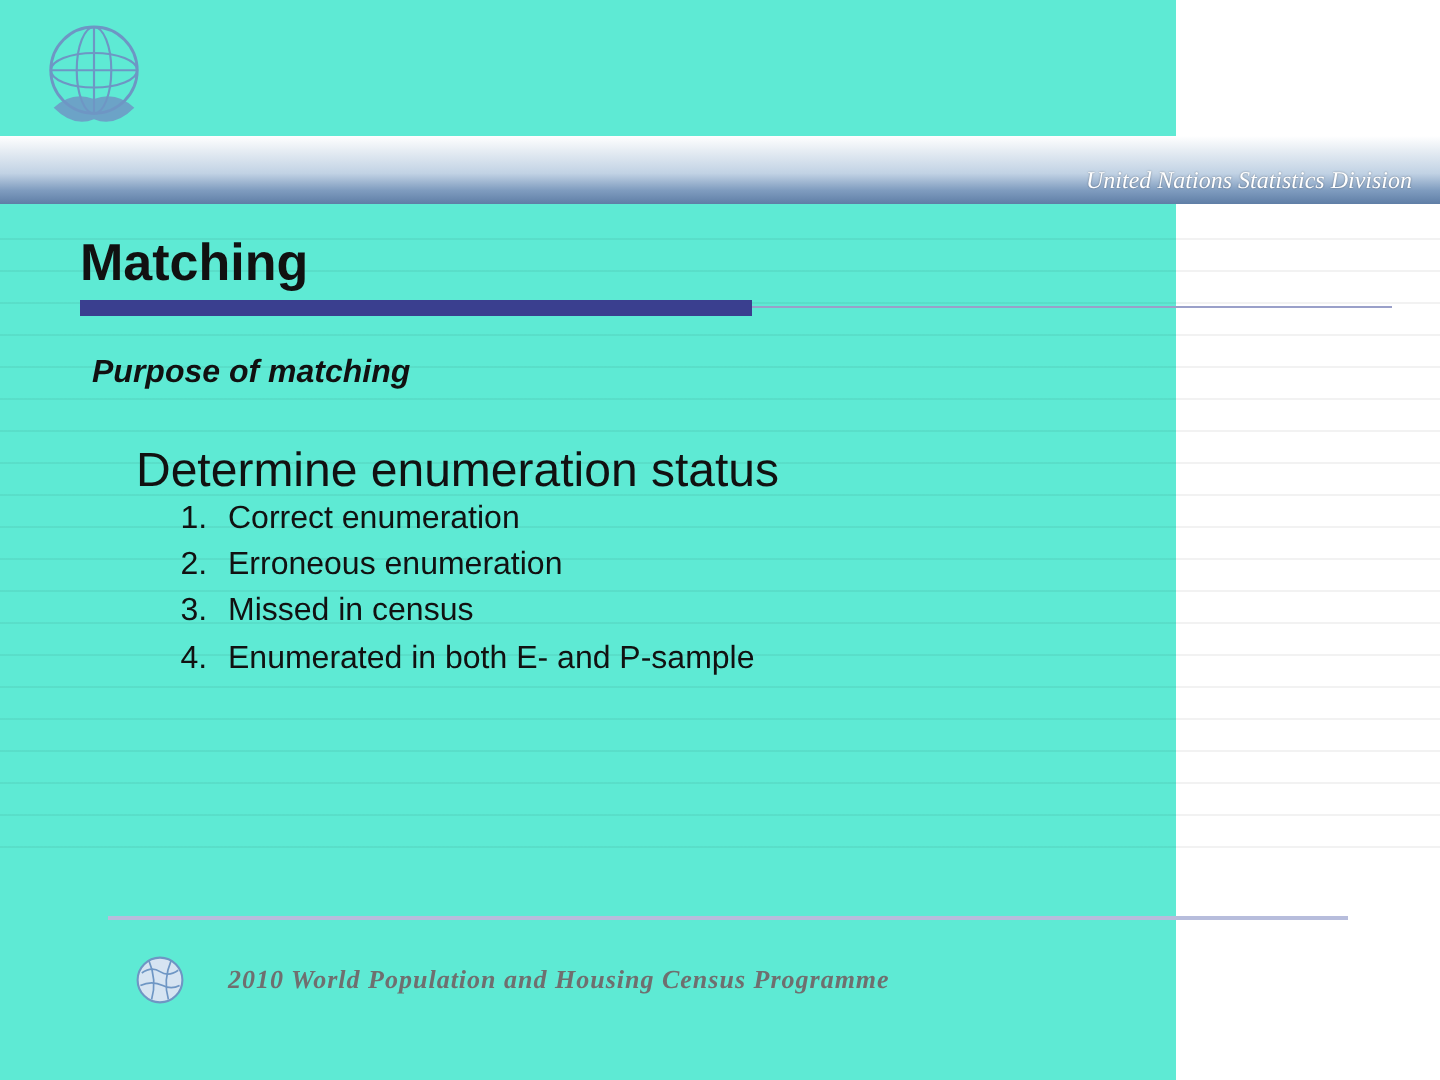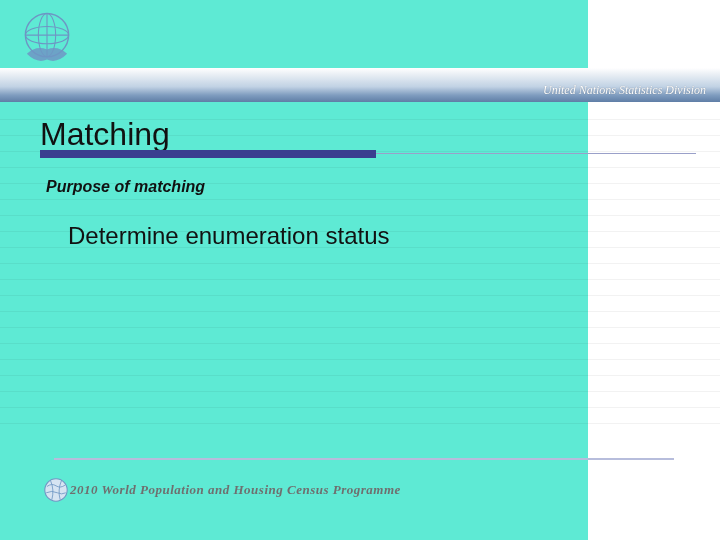--- a/index.html
+++ b/index.html
@@ -63,22 +63,23 @@
     left: 8px;
     top: 2px;
     width: 78px;
     height: 72px;
   }
   
   .title {
     position: absolute;
     left: 40px;
     top: 116px;
-    font-size: 32px;
-    color: #111;
+    font-size: 26px;
+    color: #111;
+    font-weight: bold;
   }
   
   .title-bar-thick {
     position: absolute;
     left: 40px;
     top: 150px;
     width: 336px;
     height: 8px;
     background: #3a3f8f;
   }
@@ -127,25 +128,25 @@
     position: absolute;
     left: 54px;
     top: 458px;
     width: 620px;
     height: 2px;
     background: #b7bddc;
   }
   
   .footer {
     position: absolute;
-    left: 42px;
+    left: 66px;
     top: 476px;
     display: flex;
     align-items: center;
-    gap: 0;
+    gap: 20px;
   }
   .footer-globe {
     width: 28px;
     height: 28px;
     flex: 0 0 28px;
   }
   .footer-text {
     font-family: Georgia, 'Times New Roman', serif;
     font-size: 13px;
     letter-spacing: 0.5px;
@@ -175,20 +176,26 @@
   </div>
 
   <div class="title">Matching</div>
   <div class="title-bar-thick"></div>
   <div class="title-bar-thin"></div>
 
   <div class="subtitle">Purpose of matching</div>
 
   <div class="section">Determine enumeration status</div>
 
+  <ol class="items">
+    <li>Correct enumeration</li>
+    <li>Erroneous enumeration</li>
+    <li>Missed in census</li>
+    <li>Enumerated in both E- and P-sample</li>
+  </ol>
 
   <div class="footer-line"></div>
   <div class="footer">
     <svg class="footer-globe" viewBox="0 0 40 40">
       <circle cx="20" cy="20" r="16" fill="#d6e4f2" stroke="#6e96c4" stroke-width="1.5"></circle>
       <path d="M7 15 Q14 10 20 14 Q26 18 33 13" fill="none" stroke="#6e96c4" stroke-width="1.2"></path>
       <path d="M6 24 Q14 20 22 24 Q28 27 34 24" fill="none" stroke="#6e96c4" stroke-width="1.2"></path>
       <path d="M12 6 Q18 20 14 34" fill="none" stroke="#6e96c4" stroke-width="1.2"></path>
       <path d="M28 6 Q22 20 26 34" fill="none" stroke="#6e96c4" stroke-width="1.2"></path>
     </svg>

